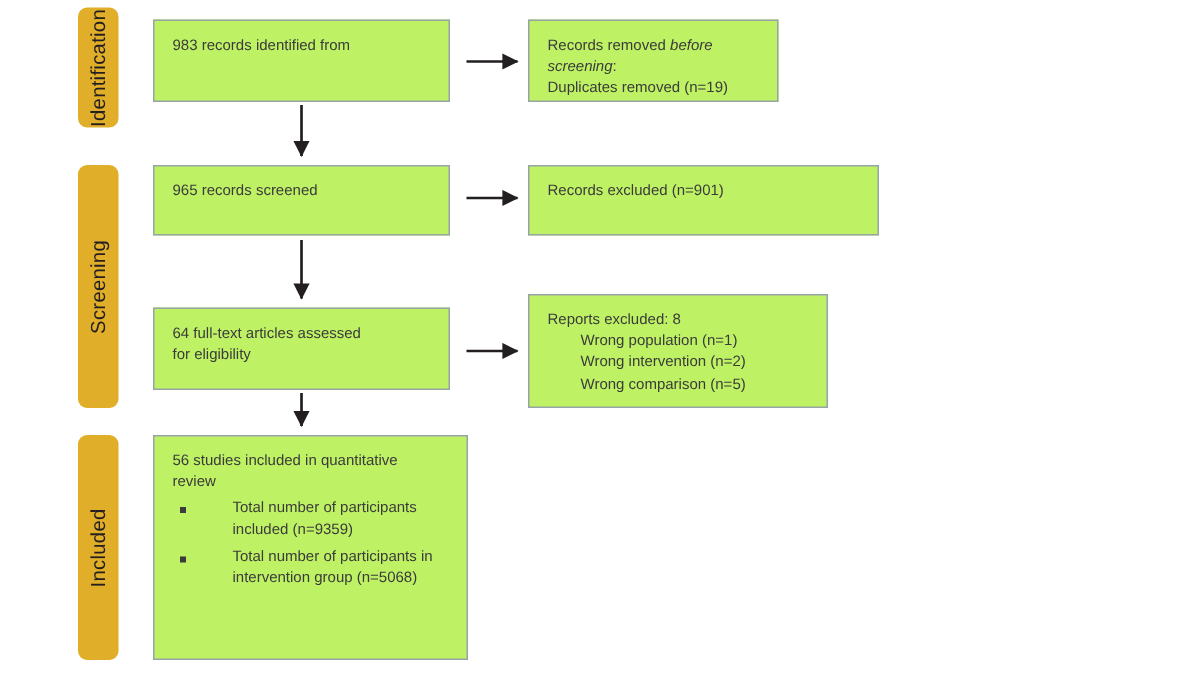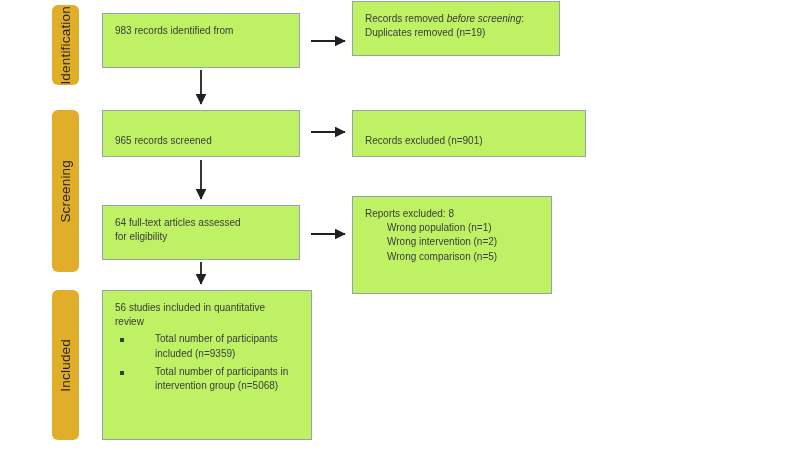--- a/index.html
+++ b/index.html
@@ -61,28 +61,28 @@
     margin: 0;
   }
 
   
   #box-identified   { left: 102px; top: 13px;  width: 198px; height: 55px; }
   #box-screened     { left: 102px; top: 110px; width: 198px; height: 47px; }
   #box-fulltext     { left: 102px; top: 205px; width: 198px; height: 55px; }
   #box-included     { left: 102px; top: 290px; width: 210px; height: 150px; }
 
   
-  #box-removed      { left: 352px; top: 1px;  width: 208px; height: 55px; }
+  #box-removed      { left: 352px; top: 13px;  width: 167px; height: 55px; }
   #box-excluded     { left: 352px; top: 110px; width: 234px; height: 47px; }
-  #box-reports      { left: 352px; top: 196px; width: 200px; height: 98px; }
+  #box-reports      { left: 352px; top: 196px; width: 200px; height: 76px; }
 
   #box-screened .box-text,
   #box-excluded .box-text {
     display: flex;
-    align-items: flex-end;
+    align-items: flex-start;
     height: 100%;
   }
 
   .italic { font-style: italic; }
 
   
   .sub-line {
     padding-left: 22px;
   }
 

